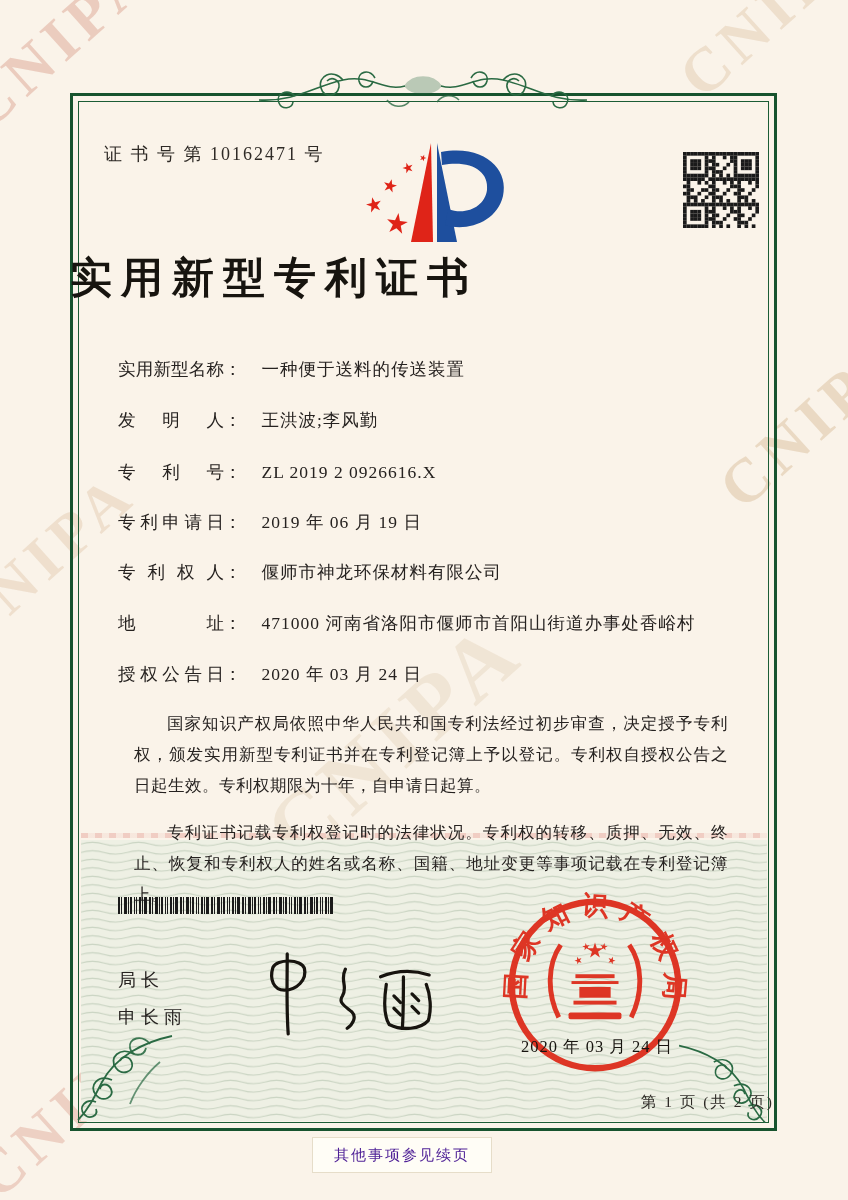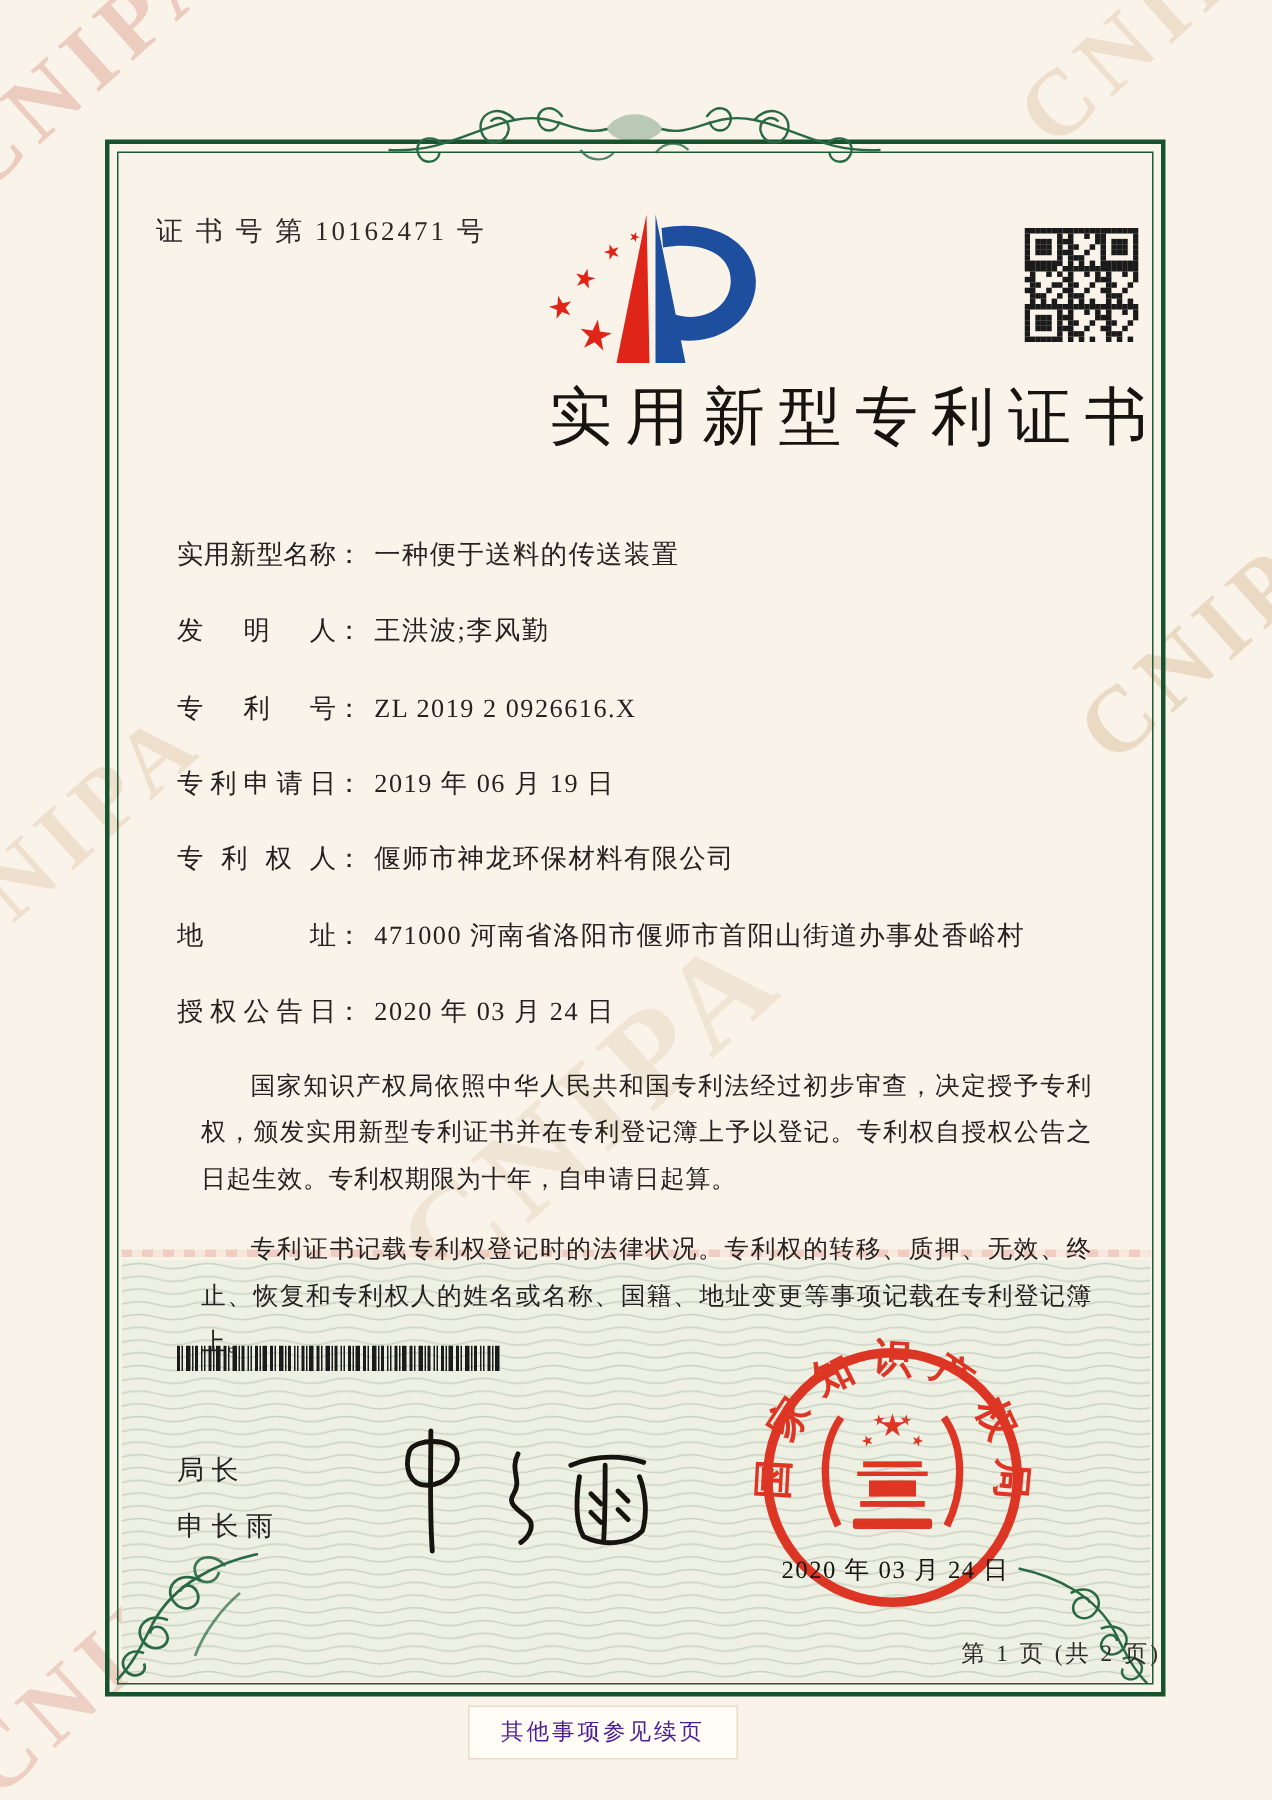--- a/index.html
+++ b/index.html
@@ -11,26 +11,26 @@
       border:3px solid #17532e;z-index:2;}
   .frame-inner{position:absolute;left:5px;top:5px;width:689px;height:1020px;
       border:1px solid #1b5c35;}
   .guilloche{position:absolute;left:81px;top:840px;z-index:2;}
   .pinkband{position:absolute;left:81px;top:833px;width:686px;height:5px;z-index:2;
       background:repeating-linear-gradient(90deg,rgba(226,148,138,.40) 0 7px,rgba(226,148,138,.12) 7px 14px);}
   .content{position:absolute;left:0;top:0;width:848px;height:1200px;z-index:3;padding-left:12px;}
   .cert-no{position:absolute;left:104px;top:142px;font-size:18px;letter-spacing:2px;color:#2e2a26;}
   .logo{position:absolute;left:345px;top:138px;}
   .qr{position:absolute;left:683px;top:152px;}
-  .title{position:absolute;left:70px;top:250px;width:704px;text-align:right;
-      font-size:42px;font-weight:400;letter-spacing:9px;color:#17140f;}
+  .title{position:absolute;left:70px;top:250px;width:704px;text-align:left;
+      font-size:42px;font-weight:700;letter-spacing:9px;color:#17140f;}
   .row{position:absolute;left:118px;width:640px;font-size:17.5px;line-height:24px;white-space:nowrap;}
   .flabel{display:inline-block;width:106px;text-align:justify;text-align-last:justify;font-family:Liberation Mono, monospace;}
   .colon{display:inline-block;}
-  .fvalue{margin-left:8px;letter-spacing:1px;}
+  .fvalue{margin-left:20px;letter-spacing:1px;}
   .grant2{position:absolute;left:310px;top:0;}
   .paras{position:absolute;left:118px;top:692px;width:626px;font-size:16.5px;
       line-height:31px;text-align:justify;letter-spacing:.5px;}
   .paras p{margin:16px;text-indent:2em;}
   .barcode{position:absolute;left:118px;top:897px;}
   .signer-title{position:absolute;left:118px;top:968px;font-size:18px;letter-spacing:5px;}
   .signer-name{position:absolute;left:118px;top:1005px;font-size:18px;letter-spacing:5px;}
   .signature{position:absolute;left:252px;top:946px;}
   .seal{position:absolute;left:502px;top:892px;mix-blend-mode:multiply;opacity:.95;}
   .seal-date{position:absolute;left:512px;top:1036px;width:170px;text-align:center;

